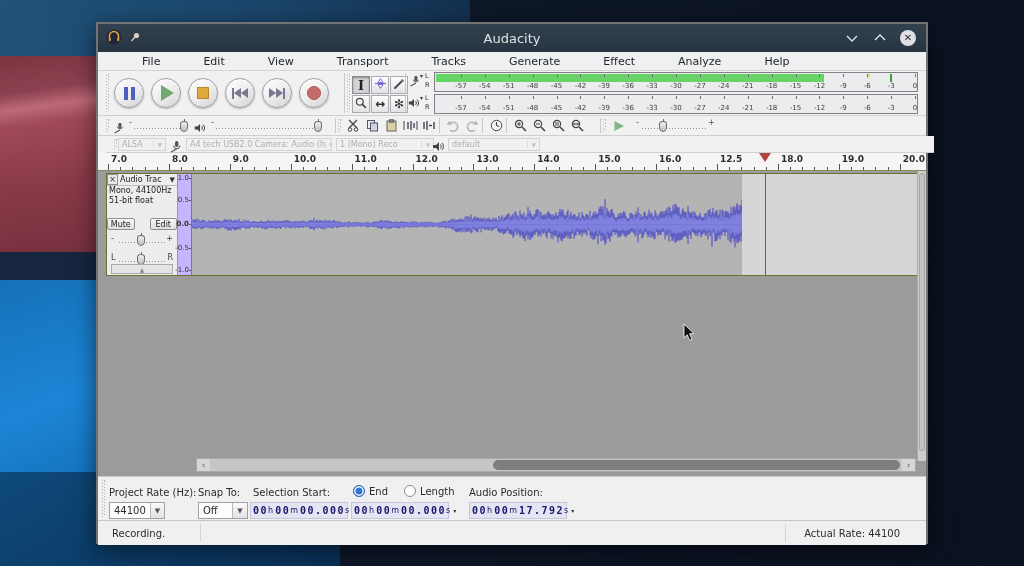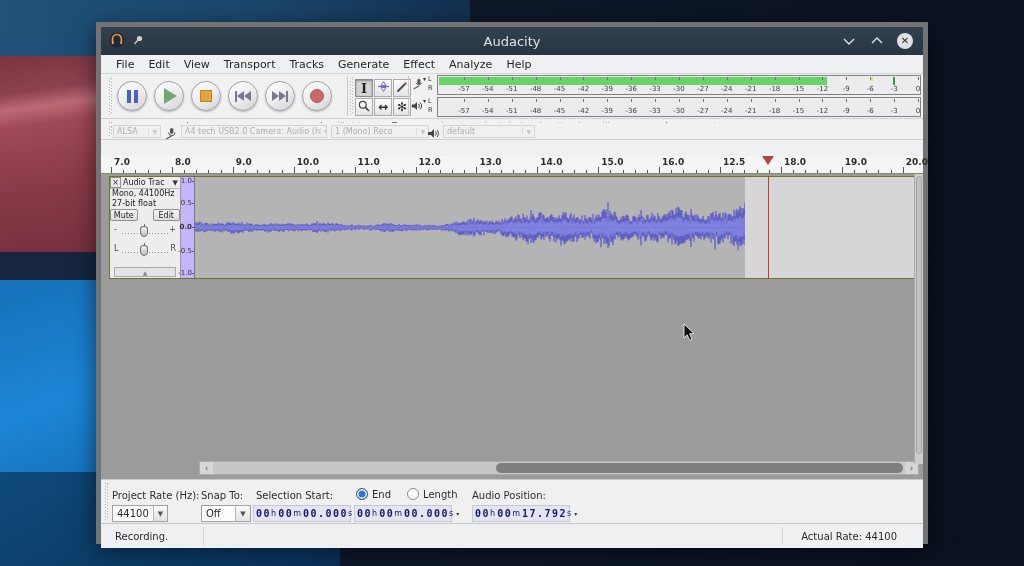--- a/index.html
+++ b/index.html
@@ -10,42 +10,42 @@
   #desktop { position:absolute; inset:0; background:linear-gradient(100deg,#101c30 0%,#0d1626 55%,#0a1120 100%); }
   .bg-topleft { left:0; top:0; width:470px; height:56px; background:linear-gradient(100deg,#20527a 0%,#1b466b 55%,#132f4e 100%); }
   .bg-red { left:0; top:56px; width:340px; height:196px;
     background:linear-gradient(172deg,#7c3440 0%,#8d4150 16%,#bd6a77 23%,#a04a58 30%,#8a3a48 55%,#6e2c3a 100%); }
   .bg-darkband { left:0; top:252px; width:340px; height:28px; background:#16263e; }
   .bg-blue { left:0; top:280px; width:340px; height:192px; background:linear-gradient(160deg,#1671b8 0%,#1c85d6 45%,#1064a8 100%); }
   .bg-bluebottom { left:0; top:472px; width:340px; height:94px; background:linear-gradient(150deg,#0e4a7a 0%,#0a3058 100%); }
 
   
   #window { left:96px; top:22px; width:832px; height:522px; background:#eff0f1;
-    border:5px solid #737373; box-shadow:0 6px 22px rgba(0,0,0,.55); }
+    border:2px solid #737373; box-shadow:0 6px 22px rgba(0,0,0,.55); }
 
   
   #titlebar { left:0; top:0; width:100%; height:28px; background:linear-gradient(#33424f,#273542);
     display:flex; align-items:center; color:#dfe3e6; font-size:13px; }
   #titlebar .title { position:absolute; left:0; right:0; text-align:center; pointer-events:none; }
   .tb-left { display:flex; align-items:center; gap:7px; padding-left:8px; z-index:2; }
   .tb-right { margin-left:auto; display:flex; align-items:center; gap:12px; padding-right:10px; z-index:2; }
   .win-btn { width:16px; height:16px; display:flex; align-items:center; justify-content:center; }
   .close-circle { width:16px; height:16px; border-radius:50%; background:#dfe0e2; color:#2b2b2b;
     font-size:10px; line-height:16px; text-align:center; font-weight:bold; }
 
   
   #menubar { left:0; top:28px; width:100%; height:19px; background:#eff0f1; border-bottom:1px solid #d3d4d5;
     display:flex; align-items:center; padding-left:8px; font-size:11px; color:#232629; }
-  .menu-item { padding:1px 7px; }
+  .menu-item { padding:1px 7px;margin-left:29px; }
 
   
   .tb-row { left:0; background:#f1f1f1; width:100%; }
   #row1 { top:47px; height:45px; border-bottom:1px solid #d0d0d0; }
   #row2 { top:92px; height:20px; border-bottom:1px solid #d0d0d0; }
-  #row3 { top:96px; height:17px; border-bottom:1px solid #cfcfcf; }
+  #row3 { top:112px; height:17px; border-bottom:1px solid #cfcfcf;margin-left:8px; }
   .grip { position:absolute; top:3px; bottom:3px; width:4px;
     background-image:repeating-linear-gradient(0deg,#b3b3b3 0 1px,transparent 1px 3px),repeating-linear-gradient(0deg,#b3b3b3 0 1px,transparent 1px 3px);
     background-size:1px 100%,1px 100%; background-position:0 0,2px 1px; background-repeat:repeat-y; }
   .vsep { position:absolute; top:2px; bottom:2px; width:1px; background:#c9c9c9; }
 
   
   .circle-btn { width:30px; height:30px; border-radius:50%; border:1px solid #9da0a8;
     background:linear-gradient(145deg,#ffffff 0%,#ececec 55%,#d2d2d4 100%);
     box-shadow:inset 0 1px 1px #fff,0 1px 2px rgba(0,0,0,.25);
     display:flex; align-items:center; justify-content:center; position:absolute; top:7px; }
@@ -103,21 +103,21 @@
 
   
   #main { left:0; top:147px; width:100%; height:305px; background:#9b9b9b; }
   #track { position:absolute; left:8px; top:2px; width:814px; height:103px; background:#ededed; border:1px solid #70702e; }
   #track-panel { position:absolute; left:0; top:0; width:71px; height:100%; background:#ededed; border-right:1px solid #999; font-size:8px; color:#222; }
   .tp-header { display:flex; align-items:center; height:12px; border-bottom:1px solid #bbb; }
   .tp-close { width:11px; height:11px; border:1px solid #8f8f8f; background:#e8e8e8; font-size:8px; line-height:9px; text-align:center; color:#333; }
   .tp-name { flex:1; padding-left:2px; white-space:nowrap; overflow:hidden; }
   .tp-menu-arrow { font-size:7px; padding-right:2px; color:#333; }
   .tp-info { padding-left:2px; line-height:10px; white-space:nowrap; }
-  .tp-btnrow { display:flex; gap:15px; margin-top:0; }
+  .tp-btnrow { display:flex; gap:15px; margin-top:12px; }
   .tp-btn { width:30px; height:12px; border:1px solid #8f8f8f; border-radius:2px; background:linear-gradient(#f7f7f7,#dedede);
     font-size:8px; text-align:center; line-height:11px; color:#222; }
   .tp-slider { position:relative; height:18px; margin:1px 4px 0 4px; }
   .tp-slider .slider-track { left:8px; right:8px; top:11px; }
   .tp-slider .pear { top:4px; left:26px; }
   .tp-slider .lab-l { position:absolute; left:0; top:3px; font-size:8px; color:#444; }
   .tp-slider .lab-r { position:absolute; right:0; top:3px; font-size:8px; color:#444; }
   .tp-collapse { position:absolute; bottom:1px; left:4px; right:4px; height:10px; border:1px solid #aaa; background:#e4e4e4;
     text-align:center; font-size:6px; line-height:9px; color:#888; }
   #vruler { position:absolute; left:71px; top:0; width:14px; height:100%; background:#c4b5fd; border-right:1px solid #7a7a7a;text-decoration:underline; }
@@ -640,21 +640,21 @@
 
   <div id="main" class="abs">
     <div id="track">
       <div id="track-panel">
         <div class="tp-header">
           <span class="tp-close">×</span>
           <span class="tp-name">Audio Trac</span>
           <span class="tp-menu-arrow">▼</span>
         </div>
         <div class="tp-info">Mono, 44100Hz</div>
-        <div class="tp-info">27-bit float</div>
+        <div class="tp-info">51-bit float</div>
         <div class="tp-btnrow">
           <div class="tp-btn">Mute</div>
           <div class="tp-btn">Edit</div>
         </div>
         <div class="tp-slider">
           <span class="lab-l">-</span>
           <span class="lab-r">+</span>
           <div class="slider-track"></div>
           <div class="pear"></div>
         </div>

